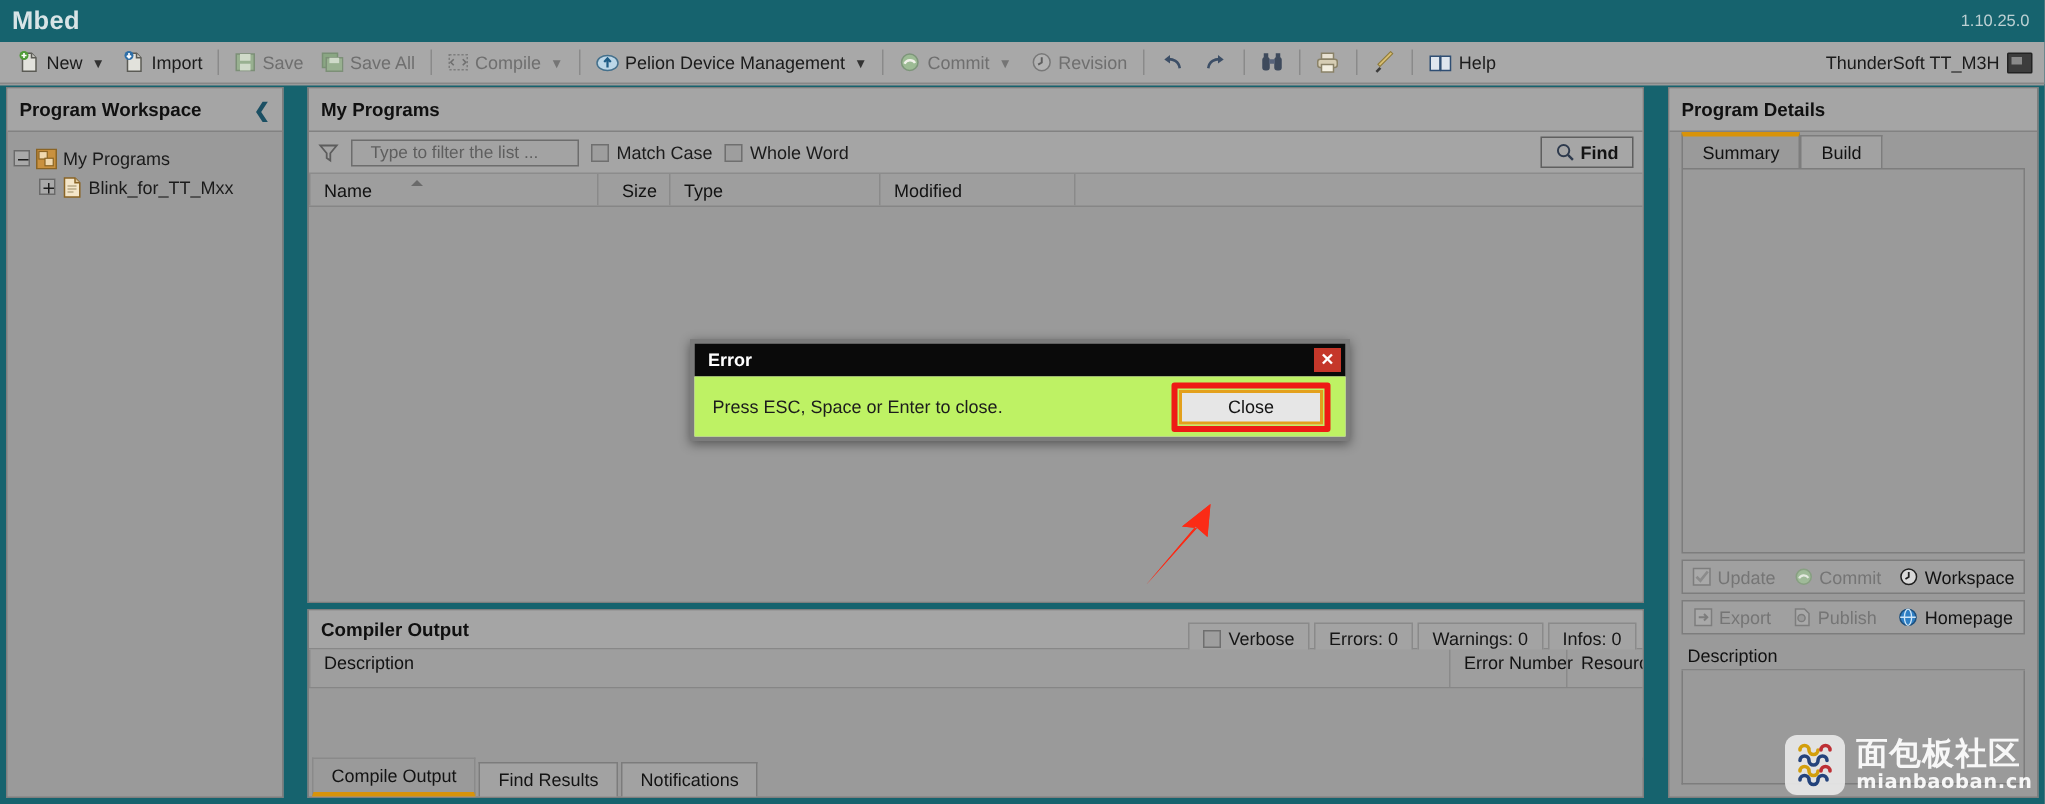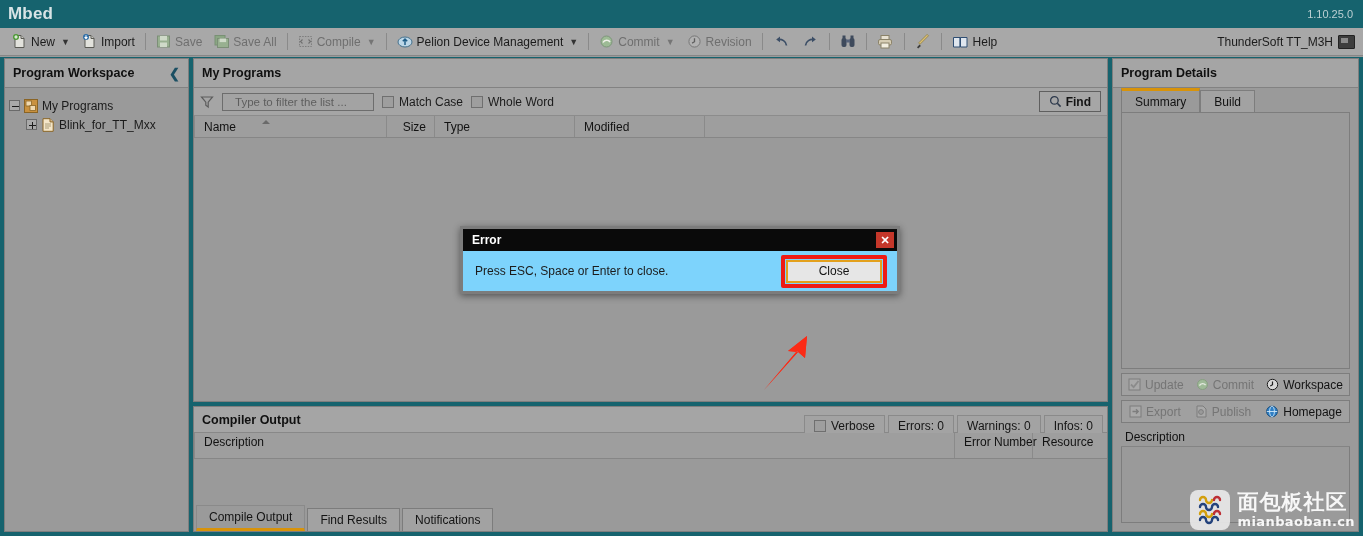--- a/index.html
+++ b/index.html
@@ -77,21 +77,21 @@
 
   .icon { display: inline-block; vertical-align: middle; line-height: 0; }
 
   
   .workarea {
     position: absolute;
     top: 57px; left: 0; right: 0; bottom: 0;
     display: flex;
     background: #16636e;
     padding: 1px 4px 4px 4px;
-    gap: 4px;
+    gap: 16px;
   }
 
   
   .panel {
     background: #9a9a9a;
     border: 1px solid #7e7e7e;
     display: flex;
     flex-direction: column;
     min-width: 0;
   }
@@ -372,21 +372,21 @@
   .dlg-body {
     background: #fbfbfb;
     display: flex;
     align-items: center;
     gap: 14px;
     padding: 15px 16px 15px 18px;
     border-bottom: 1px solid #d2d2d2;
   }
   .dlg-msg { font-size: 13px; font-weight: bold; color: #0e0e0e; }
   .dlg-foot {
-    background: #7dd3fc;
+    background: #bef264;
     height: 40px;
     display: flex;
     align-items: center;
     padding: 0 10px 0 12px;
     font-size: 12px;
     color: #1c1c1c;
   }
   .close-wrap {
     margin-left: auto;
     position: relative;

